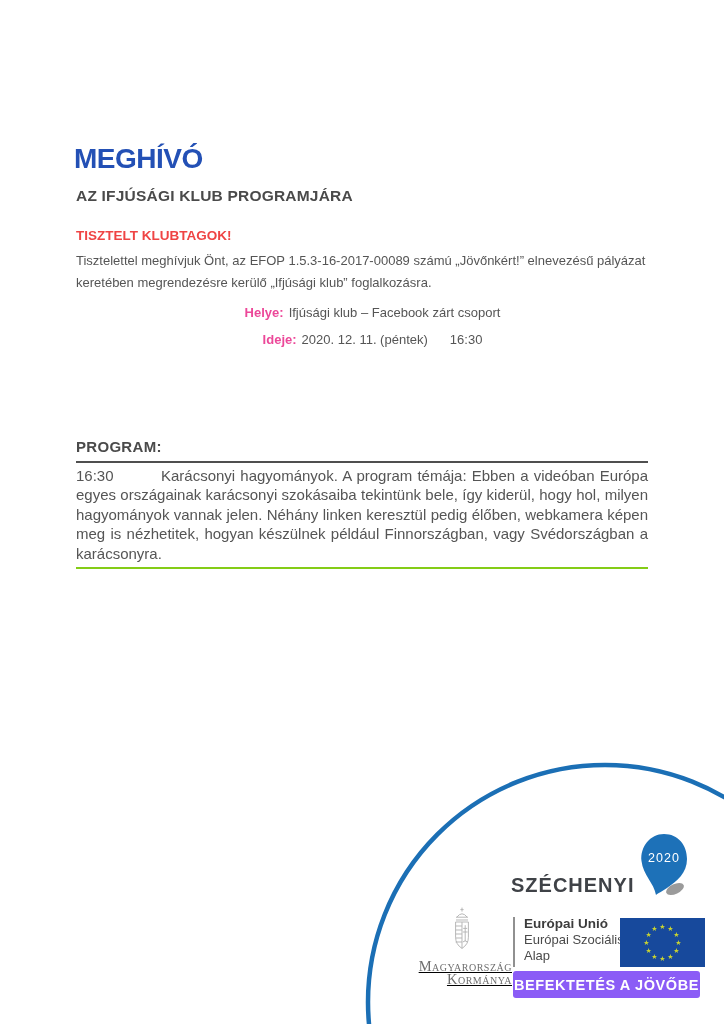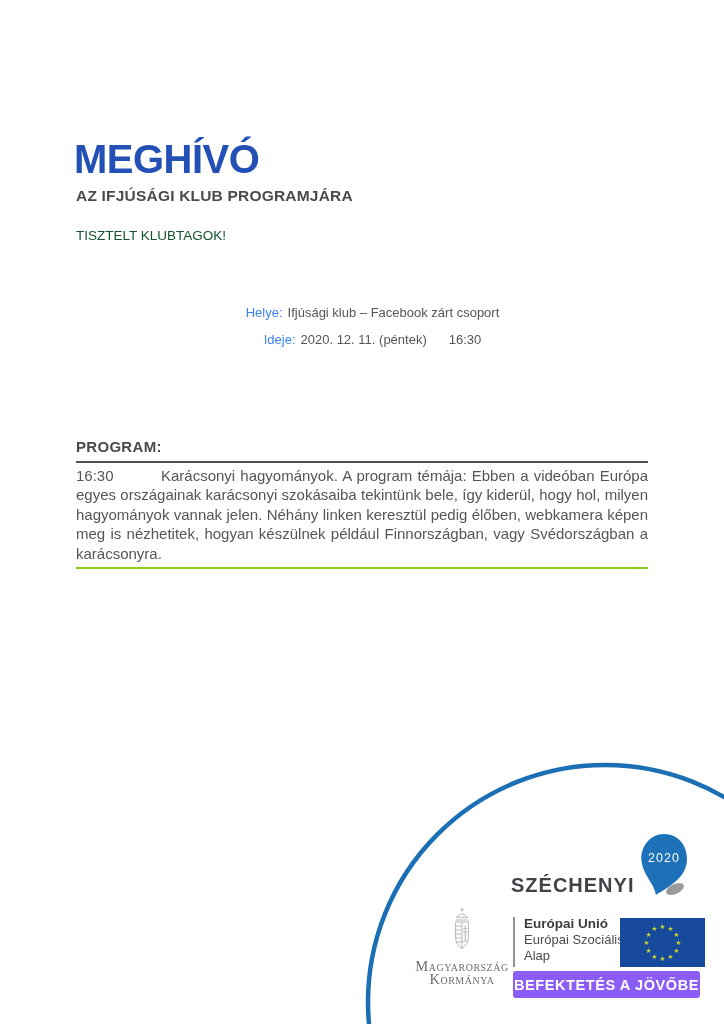--- a/index.html
+++ b/index.html
@@ -6,60 +6,60 @@
   .page {
     position:relative; width:724px; height:1024px; background:#ffffff;
     font-family:"Liberation Sans", sans-serif; overflow:hidden;
     margin:0 auto;
   }
   
   .arc-svg { position:absolute; left:0; top:0; width:724px; height:1024px; z-index:0; }
 
   .title {
     position:absolute; left:74px; top:138px; margin:0;
-    font-size:40px; font-weight:bold; letter-spacing:-0.5px;
+    font-size:28px; font-weight:bold; letter-spacing:-0.5px;
     color:#2350b5; line-height:42px;
   }
   .subtitle {
     position:absolute; left:76px; top:187px;
     font-size:15.5px; font-weight:bold; letter-spacing:0.2px; color:#4a4a4a;
   }
   .greeting {
     position:absolute; left:76px; top:228px;
-    font-size:13.5px; font-weight:normal; color:#14532d;
+    font-size:13.5px; font-weight:bold; color:#ef4444;
   }
   .intro {
     position:absolute; left:76px; top:250px; width:572px; margin:0;
     font-size:13px; line-height:21.5px; color:#555555;
   }
   .meta { position:absolute; left:0; width:724px; text-align:center; font-size:13px; color:#555555; }
   .meta-venue { top:305px; }
   .meta-date  { top:332px; }
-  .meta-label { font-weight:normal; color:#3b82f6; margin-right:5px;padding-left:21px; }
+  .meta-label { font-weight:bold; color:#ec4899; margin-right:5px;padding-left:21px; }
   .meta-time  { margin-left:22px; }
 
   .program-heading {
     position:absolute; left:76px; top:438px;
     font-size:15px; font-weight:bold; letter-spacing:0.3px; color:#4a4a4a;
   }
   .program-block {
     position:absolute; left:76px; top:461px; width:572px;
     border-top:2px solid #4f4f4f; border-bottom:2px solid #84cc16;
     padding:3px 0 4px 0;
     font-size:15px; line-height:19.4px; color:#555555; text-align:justify;
   }
   .program-time { display:inline-block; width:85px; }
 
   
   .szechenyi { position:absolute; left:511px; top:833px; display:flex; align-items:flex-end; z-index:1; }
   .sz-name { font-size:20px; font-weight:bold; letter-spacing:1px; color:#3f4247; margin-top:11px; }
   .sz-pin  { width:50px; height:64px; margin-left:5px; }
   .pin-year { font-family:"Liberation Sans", sans-serif; font-size:12.5px; letter-spacing:1px; fill:#ffffff; }
 
-  .gov-logo { position:absolute; left:412px; top:902px; width:100px; text-align:center; z-index:1; }
+  .gov-logo { position:absolute; left:412px; top:902px; width:100px; text-align:right; z-index:1;text-decoration:underline; }
   .gov-emblem { width:32px; height:56px; display:block; margin:0 auto 2px auto; }
   .gov-name {
     font-family:"Liberation Serif", serif; font-variant:small-caps;
     color:#6e6e6e; font-size:14.5px; line-height:13px; letter-spacing:0.5px;
   }
 
   .eu-divider { position:absolute; left:513px; top:917px; width:2px; height:50px; background:#909090; z-index:1; }
   .eu-text { position:absolute; left:524px; top:916px; line-height:16px; z-index:1; }
   .eu-line1 { font-size:13.5px; font-weight:bold; color:#3c3c3c; }
   .eu-line2, .eu-line3 { font-size:13px; color:#4a4a4a; }
@@ -78,20 +78,21 @@
 <div class="page">
 
   <svg class="arc-svg" viewBox="0 0 724 1024" xmlns="http://www.w3.org/2000/svg">
     <circle cx="605" cy="1002" r="237" fill="none" stroke-width="4.5" stroke="#1b6fb5"></circle>
   </svg>
 
   <h1 class="title">MEGHÍVÓ</h1>
   <div class="subtitle">AZ IFJÚSÁGI KLUB PROGRAMJÁRA</div>
   <div class="greeting">TISZTELT KLUBTAGOK!</div>
 
+  <p class="intro">Tisztelettel meghívjuk Önt, az EFOP 1.5.3-16-2017-00089 számú „Jövőnkért!” elnevezésű pályázat keretében megrendezésre kerülő „Ifjúsági klub” foglalkozásra.</p>
 
   <div class="meta meta-venue">
     <span class="meta-label">Helye:</span><span>Ifjúsági klub – Facebook zárt csoport</span>
   </div>
 
   <div class="meta meta-date">
     <span class="meta-label">Ideje:</span><span>2020. 12. 11. (péntek)</span><span class="meta-time">16:30</span>
   </div>
 
   <div class="program-heading">PROGRAM:</div>

